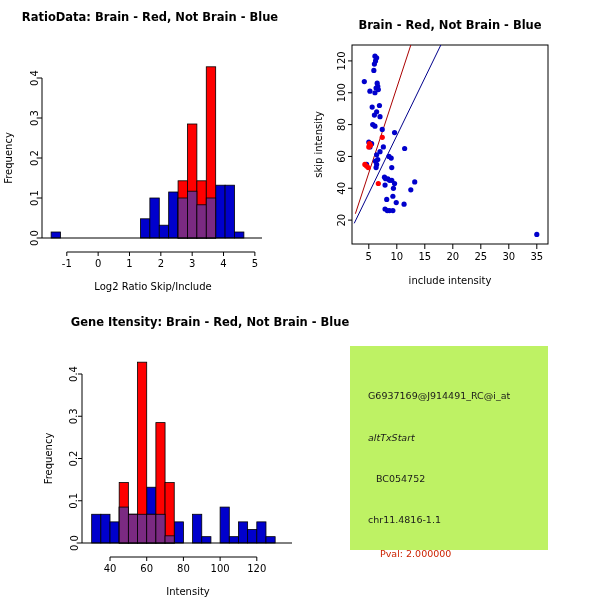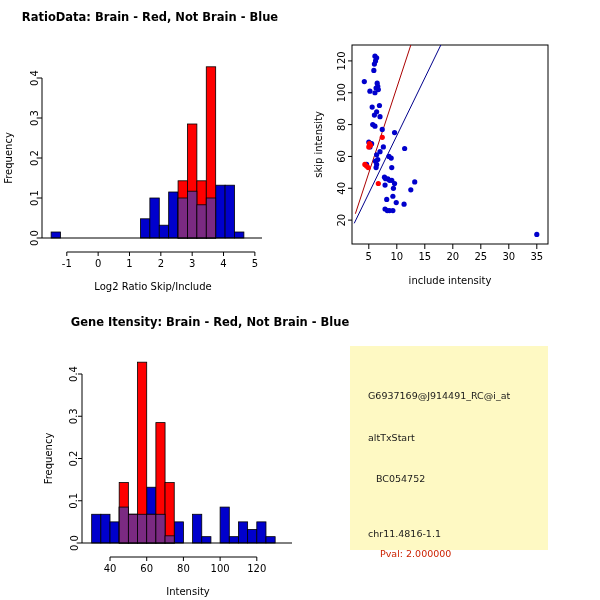--- a/index.html
+++ b/index.html
@@ -6,21 +6,21 @@
   body{width:600px;height:600px;position:relative;overflow:hidden;
        font-family:"DejaVu Sans","Liberation Sans",sans-serif;color:#000;}
   .panel{position:absolute;}
   .ttl{position:absolute;width:100%;text-align:center;font-weight:bold;
        font-size:11.5px;letter-spacing:0px;white-space:nowrap;}
   svg{display:block;}
   text{font-family:"DejaVu Sans","Liberation Sans",sans-serif;fill:#000;}
   .axlab{font-size:10px;}
   .ticklab{font-size:10px;}
   .infobox{position:absolute;left:350px;top:346px;width:198px;height:204px;
-           background:#fef9c3;}
+           background:#bef264;}
   .infoline{position:absolute;font-size:9.5px;white-space:nowrap;color:#1a1a1a;}
   .infoline.pv{color:#cc2200;padding-left:12px;}
 </style>
 </head>
 <body>
 
 <div class="panel" style="left:0;top:0;width:300px;height:300px;">
   <div class="ttl" style="top:10px;">RatioData: Brain - Red, Not Brain - Blue</div>
   <svg id="svg-ratio" width="300" height="300">
       <rect x="51.13" y="232.00" width="9.40" height="6.00" fill="#0000cc" stroke="#000" stroke-width="0.8"></rect>
@@ -69,20 +69,21 @@
       <line x1="223.5223880597015" y1="252" x2="223.5223880597015" y2="256" stroke="#000" stroke-width="1"></line>
       <text x="223.5223880597015" y="267" text-anchor="middle" class="ticklab">4</text>
       <line x1="254.86567164179107" y1="252" x2="254.86567164179107" y2="256" stroke="#000" stroke-width="1"></line>
       <text x="254.86567164179107" y="267" text-anchor="middle" class="ticklab">5</text>
       <text x="153" y="290" text-anchor="middle" class="axlab">Log2 Ratio Skip/Include</text>
       <text x="12" y="158" text-anchor="middle" class="axlab" transform="rotate(-90,12,158)">Frequency</text>
     </svg>
 </div>
 
 <div class="panel" style="left:300px;top:0;width:300px;height:300px;">
+  <div class="ttl" style="top:18px;">Brain - Red, Not Brain - Blue</div>
   <svg id="svg-scatter" width="300" height="300">
       <rect x="52" y="45" width="196" height="199" fill="none" stroke="#000" stroke-width="1"></rect>
       <clipPath id="cp-sc">
         <rect x="52" y="45" width="196" height="199"></rect>
       </clipPath>
       <g clip-path="url(#cp-sc)">
         <line x1="55.36" y1="213.752" x2="111.35999999999999" y2="43.40799999999999" stroke="#aa0000" stroke-width="1"></line>
         <line x1="54.24" y1="223.304" x2="141.6" y2="43.40799999999999" stroke="#00008b" stroke-width="1"></line>
         <circle cx="64.32" cy="81.62" r="2.6" fill="#0000cc"></circle>
         <circle cx="74.96" cy="56.14" r="2.6" fill="#0000cc"></circle>
@@ -236,17 +237,17 @@
       <text x="180.11009174311928" y="272" text-anchor="middle" class="ticklab">100</text>
       <line x1="216.8073394495413" y1="257" x2="216.8073394495413" y2="261" stroke="#000" stroke-width="1"></line>
       <text x="216.8073394495413" y="272" text-anchor="middle" class="ticklab">120</text>
       <text x="148" y="295" text-anchor="middle" class="axlab">Intensity</text>
       <text x="12" y="158.50561797752806" text-anchor="middle" class="axlab" transform="rotate(-90,12,158.50561797752806)">Frequency</text>
     </svg>
 </div>
 
 <div class="infobox">
   <div class="infoline" style="left:18px;top:44px;">G6937169@J914491_RC@i_at</div>
-  <div class="infoline" style="left:18px;top:86px;">altTxStart</div>
+  <div class="infoline" style="left:18px;top:86px;font-style:italic;">altTxStart</div>
   <div class="infoline" style="left:26px;top:127px;text-align:right;">BC054752</div>
-  <div class="infoline" style="left:18px;top:182px;">chr11.4816-1.1</div>
+  <div class="infoline" style="left:18px;top:168px;">chr11.4816-1.1</div>
   <div class="infoline pv" style="left:18px;top:202px;">Pval: 2.000000</div>
 </div>
 
 </body></html>

